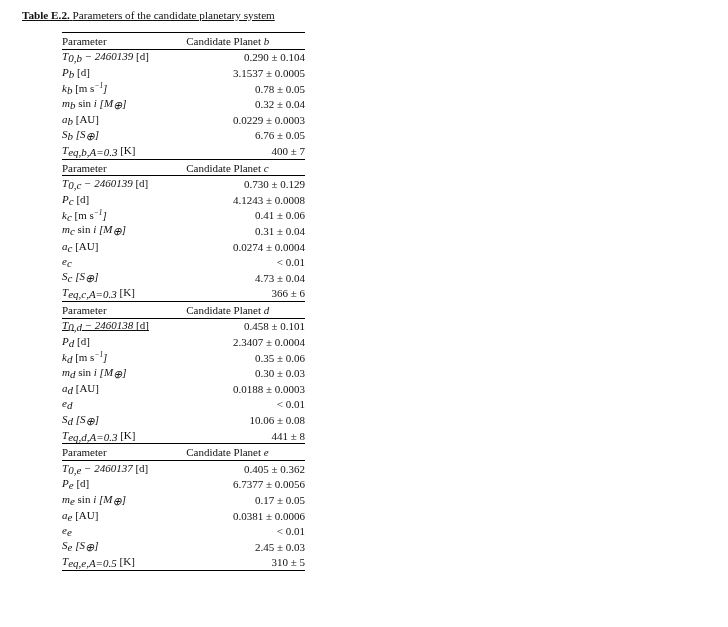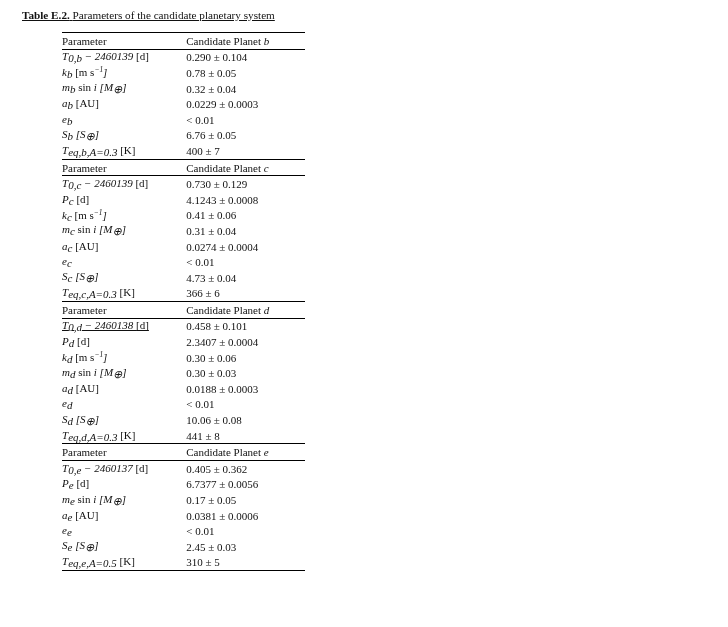--- a/index.html
+++ b/index.html
@@ -16,21 +16,21 @@
     position:absolute;left:22px;top:8px;width:330px;
     font-size:11.2px;line-height:14px;text-decoration:underline;
   }
   .table-caption b{font-weight:bold;}
   table.params{
     position:absolute;left:62px;top:32px;width:243px;
     border-collapse:collapse;font-size:11px;
   }
   table.params td{padding:0;height:15.6px;vertical-align:middle;}
   td.pcell{text-align:left;padding-left:4px;white-space:nowrap;}
-  td.vcell{text-align:left;white-space:nowrap;}
+  td.vcell{text-align:right;white-space:nowrap;}
   tr.hdr td{font-size:11px;}
   tr.hdr td.pcell{text-align:left;}
   tr.hdr td.vcell{text-align:left;}
   .rule-top td{border-top:1.1px solid #000;}
   .rule-dbl td{border-top:1.1px solid #000;border-bottom:0;}
   i{font-style:italic;}
   sub{font-size:11px;vertical-align:-2px;}
   sup{font-size:7.4px;vertical-align:4px;}
 </style>
 </head>
@@ -47,36 +47,36 @@
     <tbody id="table-body">
         <tr class="hdr rule-dbl">
           <td class="pcell">Parameter</td>
           <td class="vcell">Candidate Planet <i>b</i></td>
         </tr>
         <tr class="rule-under-top">
           <td class="pcell" style="border-top: 0.9px solid rgb(0, 0, 0);"><i>T<sub>0,b</sub> − 2460139 </i>[d]<i></i></td>
           <td class="vcell" style="border-top: 0.9px solid rgb(0, 0, 0);">0.290 ± 0.104</td>
         </tr>
         <tr>
+          <td class="pcell"><i>P<sub>b</sub> </i>[d]<i></i></td>
+          <td class="vcell">3.1537 ± 0.0005</td>
+        </tr>
+        <tr>
           <td class="pcell"><i>k<sub>b</sub> </i>[m s<i><sup>−1</sup>]</i></td>
           <td class="vcell">0.78 ± 0.05</td>
         </tr>
         <tr>
           <td class="pcell"><i>m<sub>b</sub> </i>sin <i>i</i><i> [M<sub>⊕</sub>]</i></td>
           <td class="vcell">0.32 ± 0.04</td>
         </tr>
         <tr>
           <td class="pcell"><i>a<sub>b</sub> </i>[AU]<i></i></td>
           <td class="vcell">0.0229 ± 0.0003</td>
         </tr>
         <tr>
-          <td class="pcell"><i>e<sub>b</sub></i></td>
-          <td class="vcell">&lt; 0.01</td>
-        </tr>
-        <tr>
           <td class="pcell"><i>S<sub>b</sub> [S<sub>⊕</sub>]</i></td>
           <td class="vcell">6.76 ± 0.05</td>
         </tr>
         <tr>
           <td class="pcell"><i>T<sub>eq,b,A=0.3</sub> </i>[K]<i></i></td>
           <td class="vcell">400 ± 7</td>
         </tr>
         <tr class="hdr rule-top">
           <td class="pcell">Parameter</td>
           <td class="vcell">Candidate Planet <i>c</i></td>
@@ -120,21 +120,21 @@
         <tr class="rule-under-top">
           <td class="pcell" style="border-top: 0.9px solid rgb(0, 0, 0); text-decoration: underline;"><i>T<sub>0,d</sub> − 2460138 </i>[d]<i></i></td>
           <td class="vcell" style="border-top: 0.9px solid rgb(0, 0, 0);">0.458 ± 0.101</td>
         </tr>
         <tr>
           <td class="pcell"><i>P<sub>d</sub> </i>[d]<i></i></td>
           <td class="vcell">2.3407 ± 0.0004</td>
         </tr>
         <tr>
           <td class="pcell"><i>k<sub>d</sub> </i>[m s<i><sup>−1</sup>]</i></td>
-          <td class="vcell">0.30 ± 0.06</td>
+          <td class="vcell">0.35 ± 0.06</td>
         </tr>
         <tr>
           <td class="pcell"><i>m<sub>d</sub> </i>sin <i>i</i><i> [M<sub>⊕</sub>]</i></td>
           <td class="vcell">0.30 ± 0.03</td>
         </tr>
         <tr>
           <td class="pcell"><i>a<sub>d</sub> </i>[AU]<i></i></td>
           <td class="vcell">0.0188 ± 0.0003</td>
         </tr>
         <tr>

